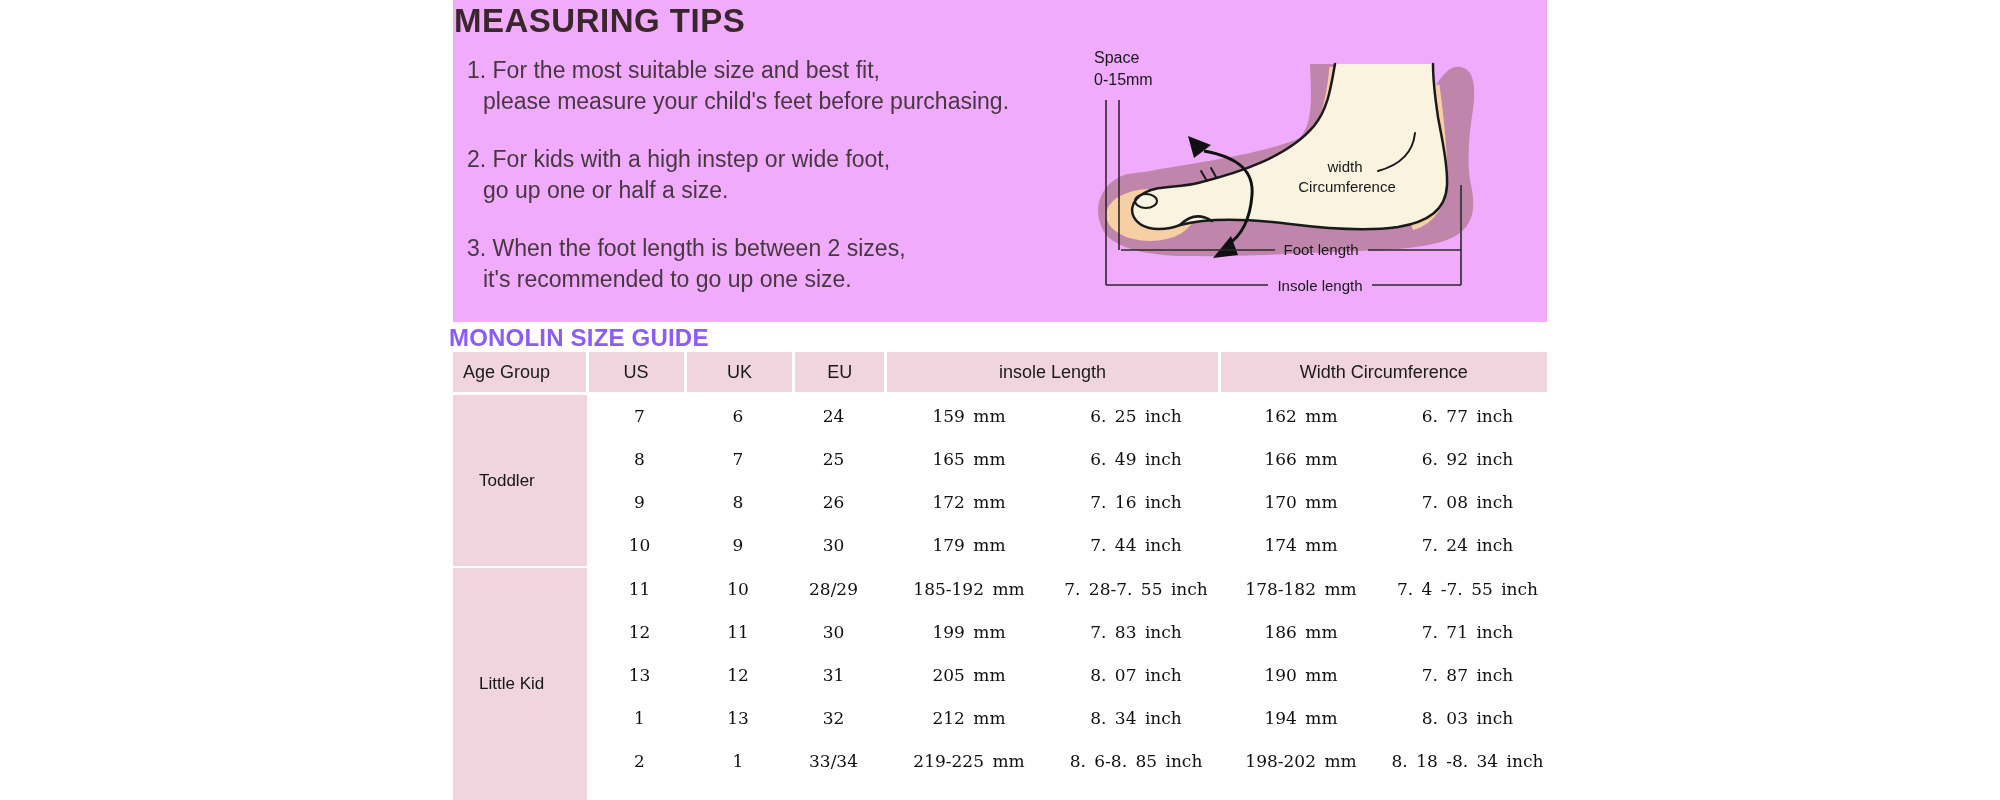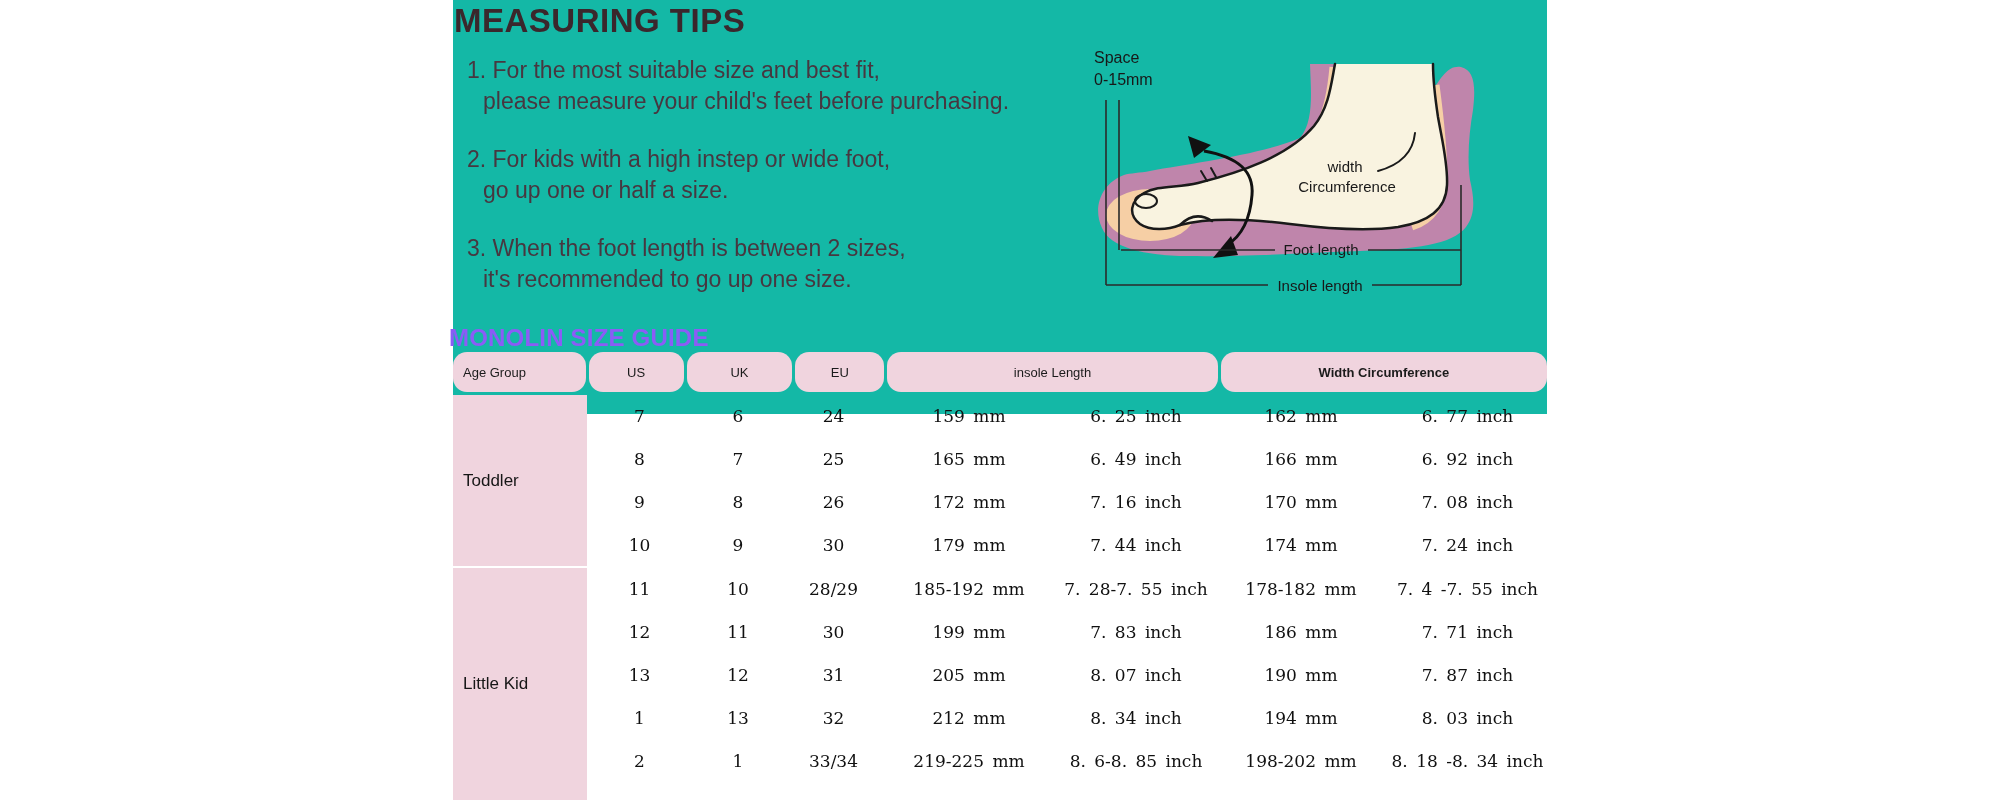--- a/index.html
+++ b/index.html
@@ -5,22 +5,22 @@
   * { box-sizing: border-box; }
   html,body { margin:0; padding:0; }
   body {
     width:2000px; height:800px; position:relative; overflow:hidden;
     background:#ffffff;
     font-family:"Liberation Sans", sans-serif;
   }
 
   
   .panel {
-    position:absolute; left:453px; top:0; width:1094px; height:414px;
-    background:#14b8a6;
+    position:absolute; left:453px; top:0; width:1094px; height:322px;
+    background:#f0abfc;
   }
   .tips-title {
     position:absolute; left:1px; top:2px;
     font-size:33px; font-weight:bold; color:#3a272c; letter-spacing:0.5px;
     white-space:nowrap;
   }
   .tips {
     position:absolute; left:14px; top:55px;
     font-size:23px; color:#473740; line-height:31px;
   }
@@ -40,36 +40,36 @@
   .guide-heading {
     position:absolute; left:449px; top:324px;
     font-size:24px; font-weight:bold; color:#8b5cf6; letter-spacing:0.2px;
     white-space:nowrap;
   }
 
   
   .size-table { position:absolute; left:453px; top:352px; width:1094px; }
   .thead { display:flex; column-gap:3px; height:40px; }
   .thead > div {
-    background:#f0d4de; color:#1b1b1b; font-size:13px;
-    display:flex; align-items:center; justify-content:center;border-radius:14px;
+    background:#f0d4de; color:#1b1b1b; font-size:18px;
+    display:flex; align-items:center; justify-content:center;
   }
   .th-age  { width:134px; justify-content:flex-start !important; padding-left:10px; }
   .th-us   { width:96px; }
   .th-uk   { width:107px; }
   .th-eu   { width:90px; }
   .th-ins  { width:334px; }
-  .th-wid  { width:330px;font-weight:bold; }
+  .th-wid  { width:330px; }
 
   .group { display:flex; column-gap:3px; }
   .group-toddler { margin-top:3px; height:171px; }
   .group-littlekid { margin-top:2px; height:232px; }
   .glabel {
     width:134px; background:#f0d4de; color:#161616; font-size:17px;
-    display:flex; align-items:center; padding-left:10px;
+    display:flex; align-items:center; padding-left:26px;
   }
   .rows { width:957px; }
   .row { display:flex; height:42.8px; align-items:center; }
   .row > div {
     text-align:center;
     font-family:"DejaVu Serif", serif;
     font-size:17px; color:#101010; word-spacing:3px; white-space:pre;
   }
   .c-us  { width:99px; }
   .c-uk  { width:98px; }

